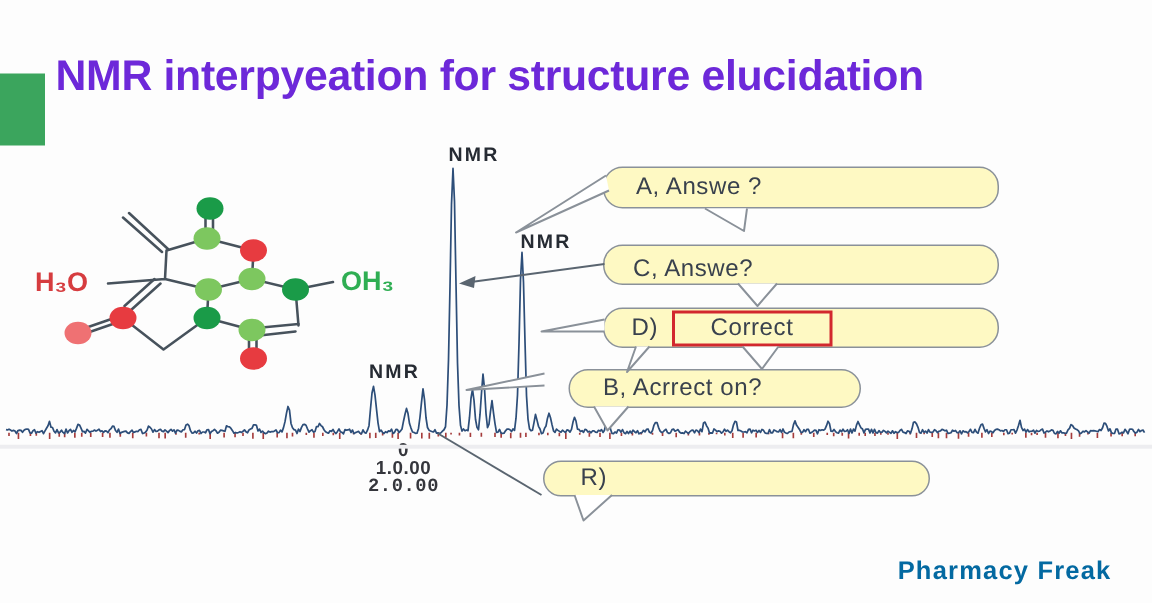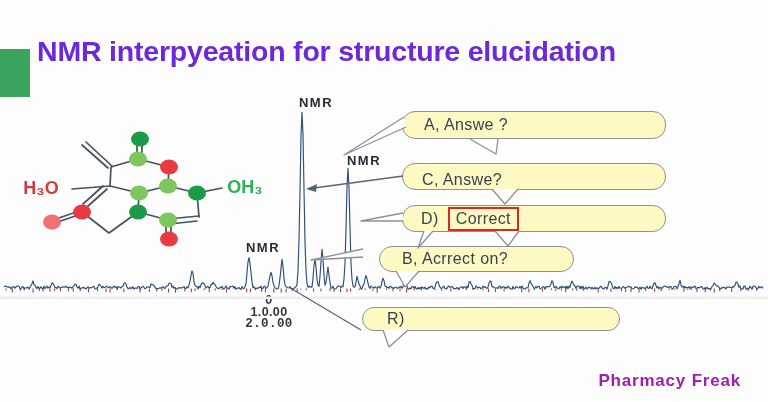--- a/index.html
+++ b/index.html
@@ -14,31 +14,31 @@
   .title span{display:block;}
   
   .bubble{position:absolute;background:#fef9c3;border:1.4px solid #8a9199;border-radius:13px;
     display:flex;align-items:center;font-size:16px;font-weight:500;color:#39414d;
     letter-spacing:.4px;box-sizing:border-box;white-space:nowrap;}
   .bubble-a{left:402px;top:111px;width:264px;height:28px;padding-left:21px;}
   .bubble-c{left:402px;top:163px;width:264px;height:27px;padding-left:19px;align-items:flex-end;}
   .bubble-d{left:402px;top:205px;width:264px;height:27px;padding-left:18px;}
   .bubble-b{left:379px;top:246px;width:195px;height:26px;padding-left:22px;}
   .bubble-r{left:362px;top:307px;width:258px;height:24px;padding-left:24px;}
-  .boxed{display:inline-block;border:2.5px solid #d2282e;padding:0 6px;margin-left:9px;
+  .boxed{display:inline-block;border:2.5px solid #d2282e;padding:0 24px;margin-left:9px;
     line-height:19px;height:20px;color:#3a424e;}
   
   .axis-label{position:absolute;left:236px;width:66px;text-align:center;font-size:12.5px;
     font-weight:600;color:#35363c;letter-spacing:.4px;}
   .axis-0{top:293px;}
   .axis-1{top:305px;}
   .axis-2{top:317px;font-family:Liberation Mono, monospace;}
   
   .watermark{position:absolute;right:27px;top:371px;font-size:17px;font-weight:bold;
-    color:#a21caf;letter-spacing:.8px;}
+    color:#0369a1;letter-spacing:.8px;}
   
   .art{position:absolute;left:0;top:0;pointer-events:none;}
   .bond{stroke:#47525c;stroke-width:1.7;stroke-linecap:round;fill:none;}
   .mol-label{font-size:18px;font-weight:bold;}
   .nmr-label{font-size:13px;font-weight:bold;letter-spacing:1.5px;fill:#262b33;}
   .tail{fill:#fff;stroke:#8a9199;stroke-width:1.3;stroke-linejoin:round;}
   .connector{stroke:#5a6570;stroke-width:1.3;fill:none;}
 </style>
 </head>
 <body>

